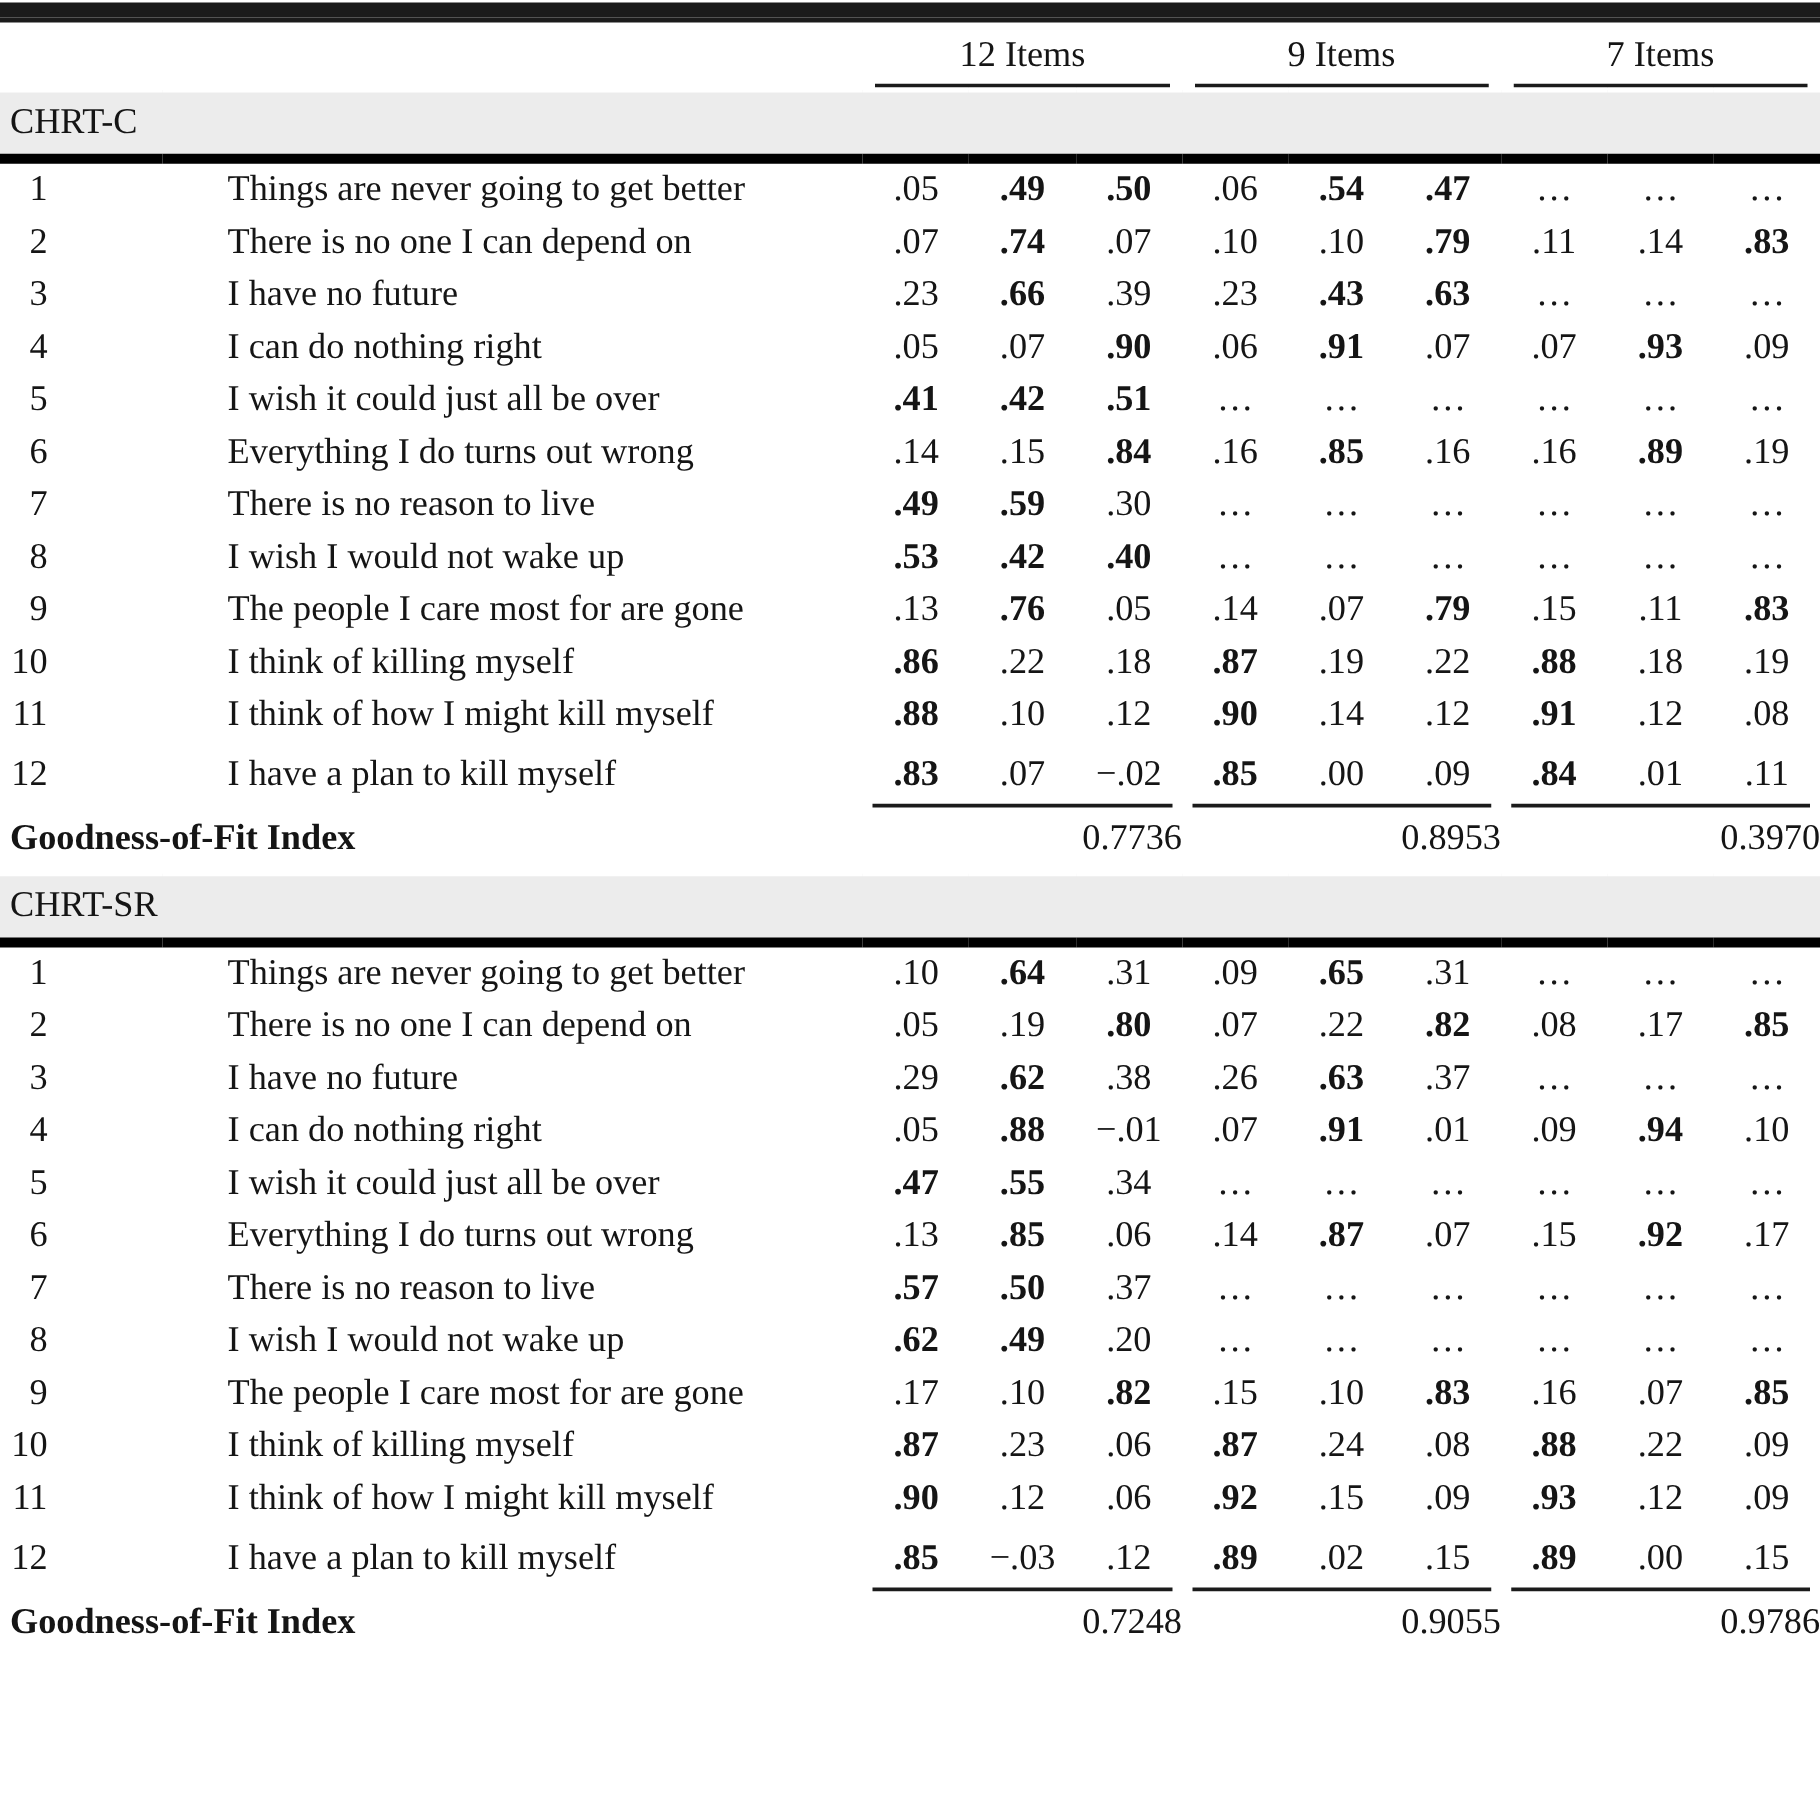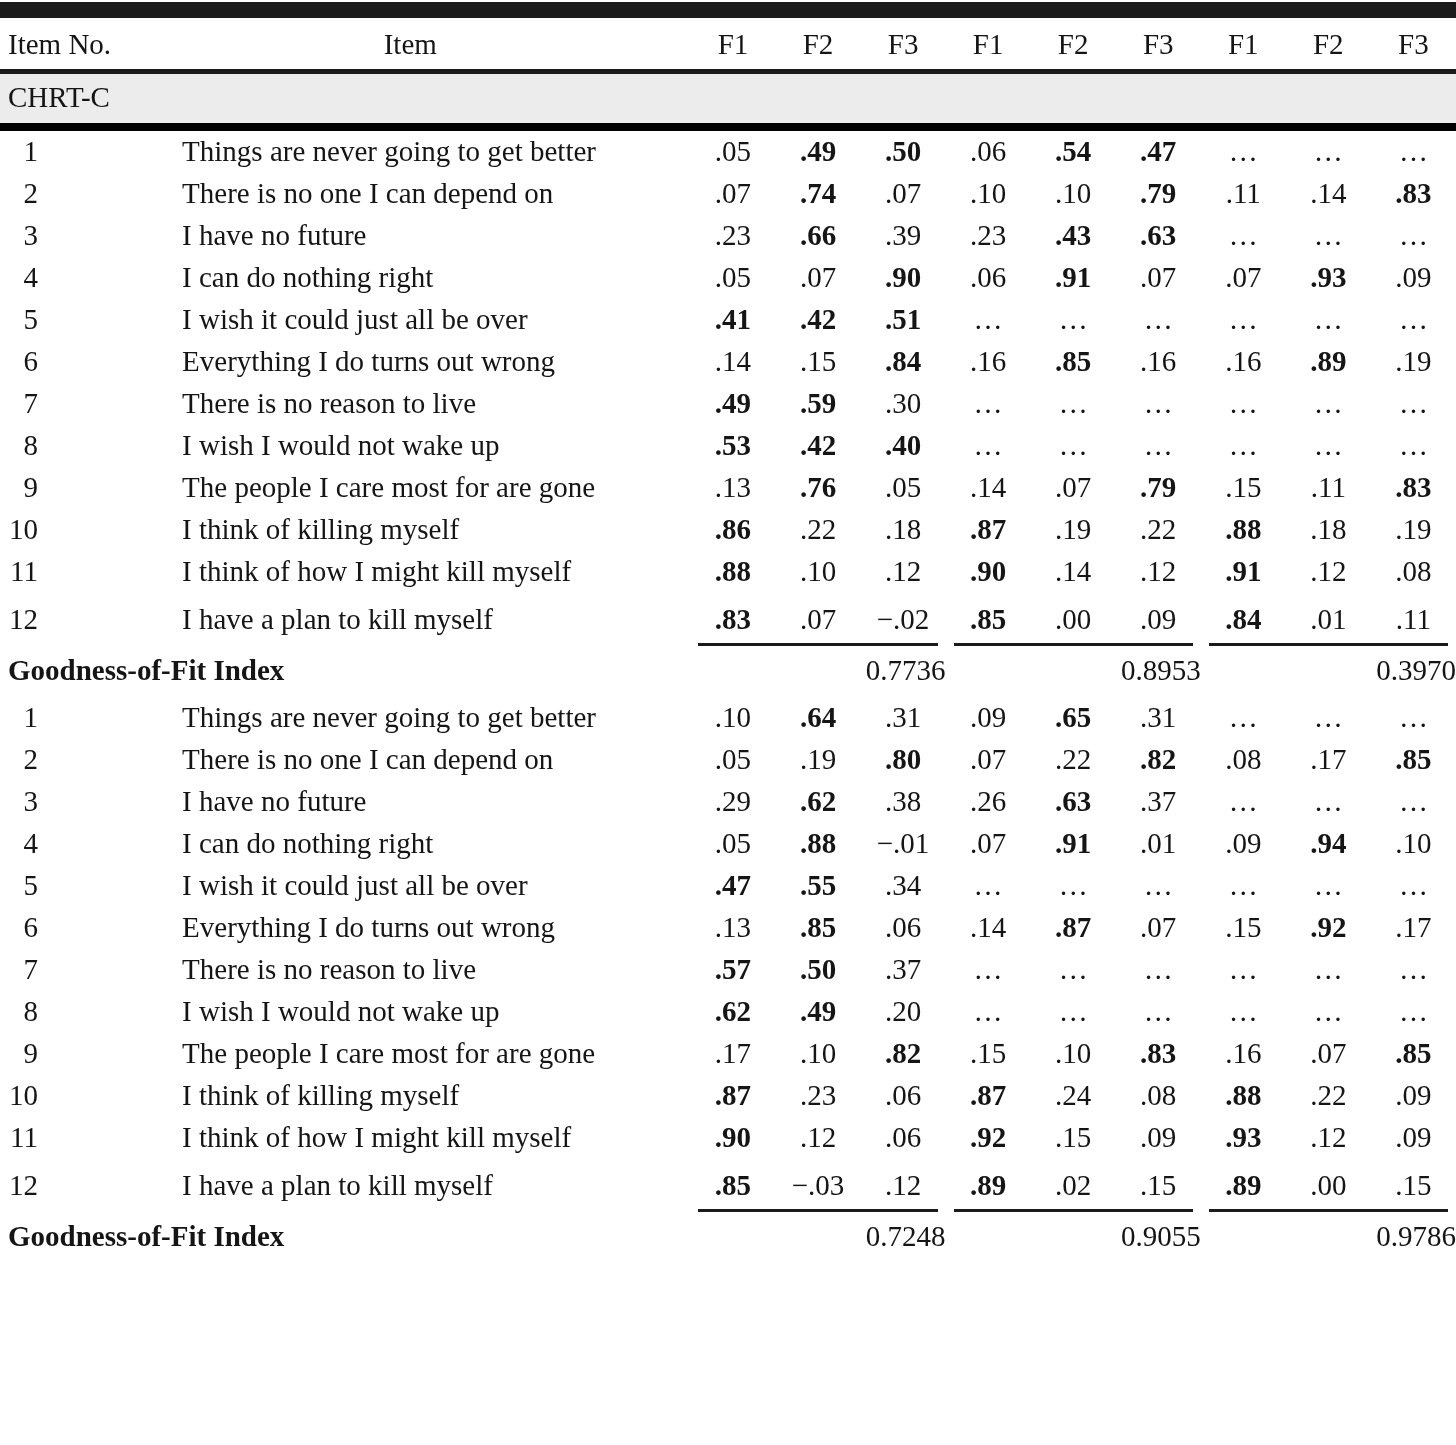--- a/index.html
+++ b/index.html
@@ -77,32 +77,34 @@
         <col class="c-num">
         <col class="c-num">
       <col class="c-num">
         <col class="c-num">
         <col class="c-num">
       <col class="c-num">
         <col class="c-num">
         <col class="c-num">
     </colgroup>
     <thead>
-      <tr class="factor-row">
-        <th class="h-itemno">Item No.</th>
-        <th class="h-item">Item</th>
-        <th>F1</th>
-        <th>F2</th>
-        <th>F3</th>
-        <th>F1</th>
-        <th>F2</th>
-        <th>F3</th>
-        <th>F1</th>
-        <th>F2</th>
-        <th>F3</th>
+      <tr>
+        <th colspan="2"></th>
+        <th colspan="3" class="group">
+          <span class="glabel">12 Items</span>
+          <div class="grule"></div>
+        </th>
+        <th colspan="3" class="group">
+          <span class="glabel">9 Items</span>
+          <div class="grule"></div>
+        </th>
+        <th colspan="3" class="group">
+          <span class="glabel">7 Items</span>
+          <div class="grule"></div>
+        </th>
       </tr>
     </thead>
     <tbody>
         <tr class="band">
           <td colspan="11">CHRT-C</td>
         </tr>
         <tr class="datarow">
           <td class="itemno"><span class="num">1</span></td>
           <td class="item">Things are never going to get better</td>
           <td class="val">.05</td>
@@ -269,20 +271,23 @@
           <td colspan="3">
             <div class="grule2"></div>
           </td>
         </tr>
         <tr class="gofrow">
           <td class="goflabel" colspan="2">Goodness-of-Fit Index</td>
           <td class="gofval" colspan="3">0.7736</td>
           <td class="gofval" colspan="3">0.8953</td>
           <td class="gofval" colspan="3">0.3970</td>
         </tr>
+        <tr class="band">
+          <td colspan="11">CHRT-SR</td>
+        </tr>
         <tr class="datarow">
           <td class="itemno"><span class="num">1</span></td>
           <td class="item">Things are never going to get better</td>
           <td class="val">.10</td>
           <td class="val bold">.64</td>
           <td class="val">.31</td>
           <td class="val">.09</td>
           <td class="val bold">.65</td>
           <td class="val">.31</td>
           <td class="val">…</td>

